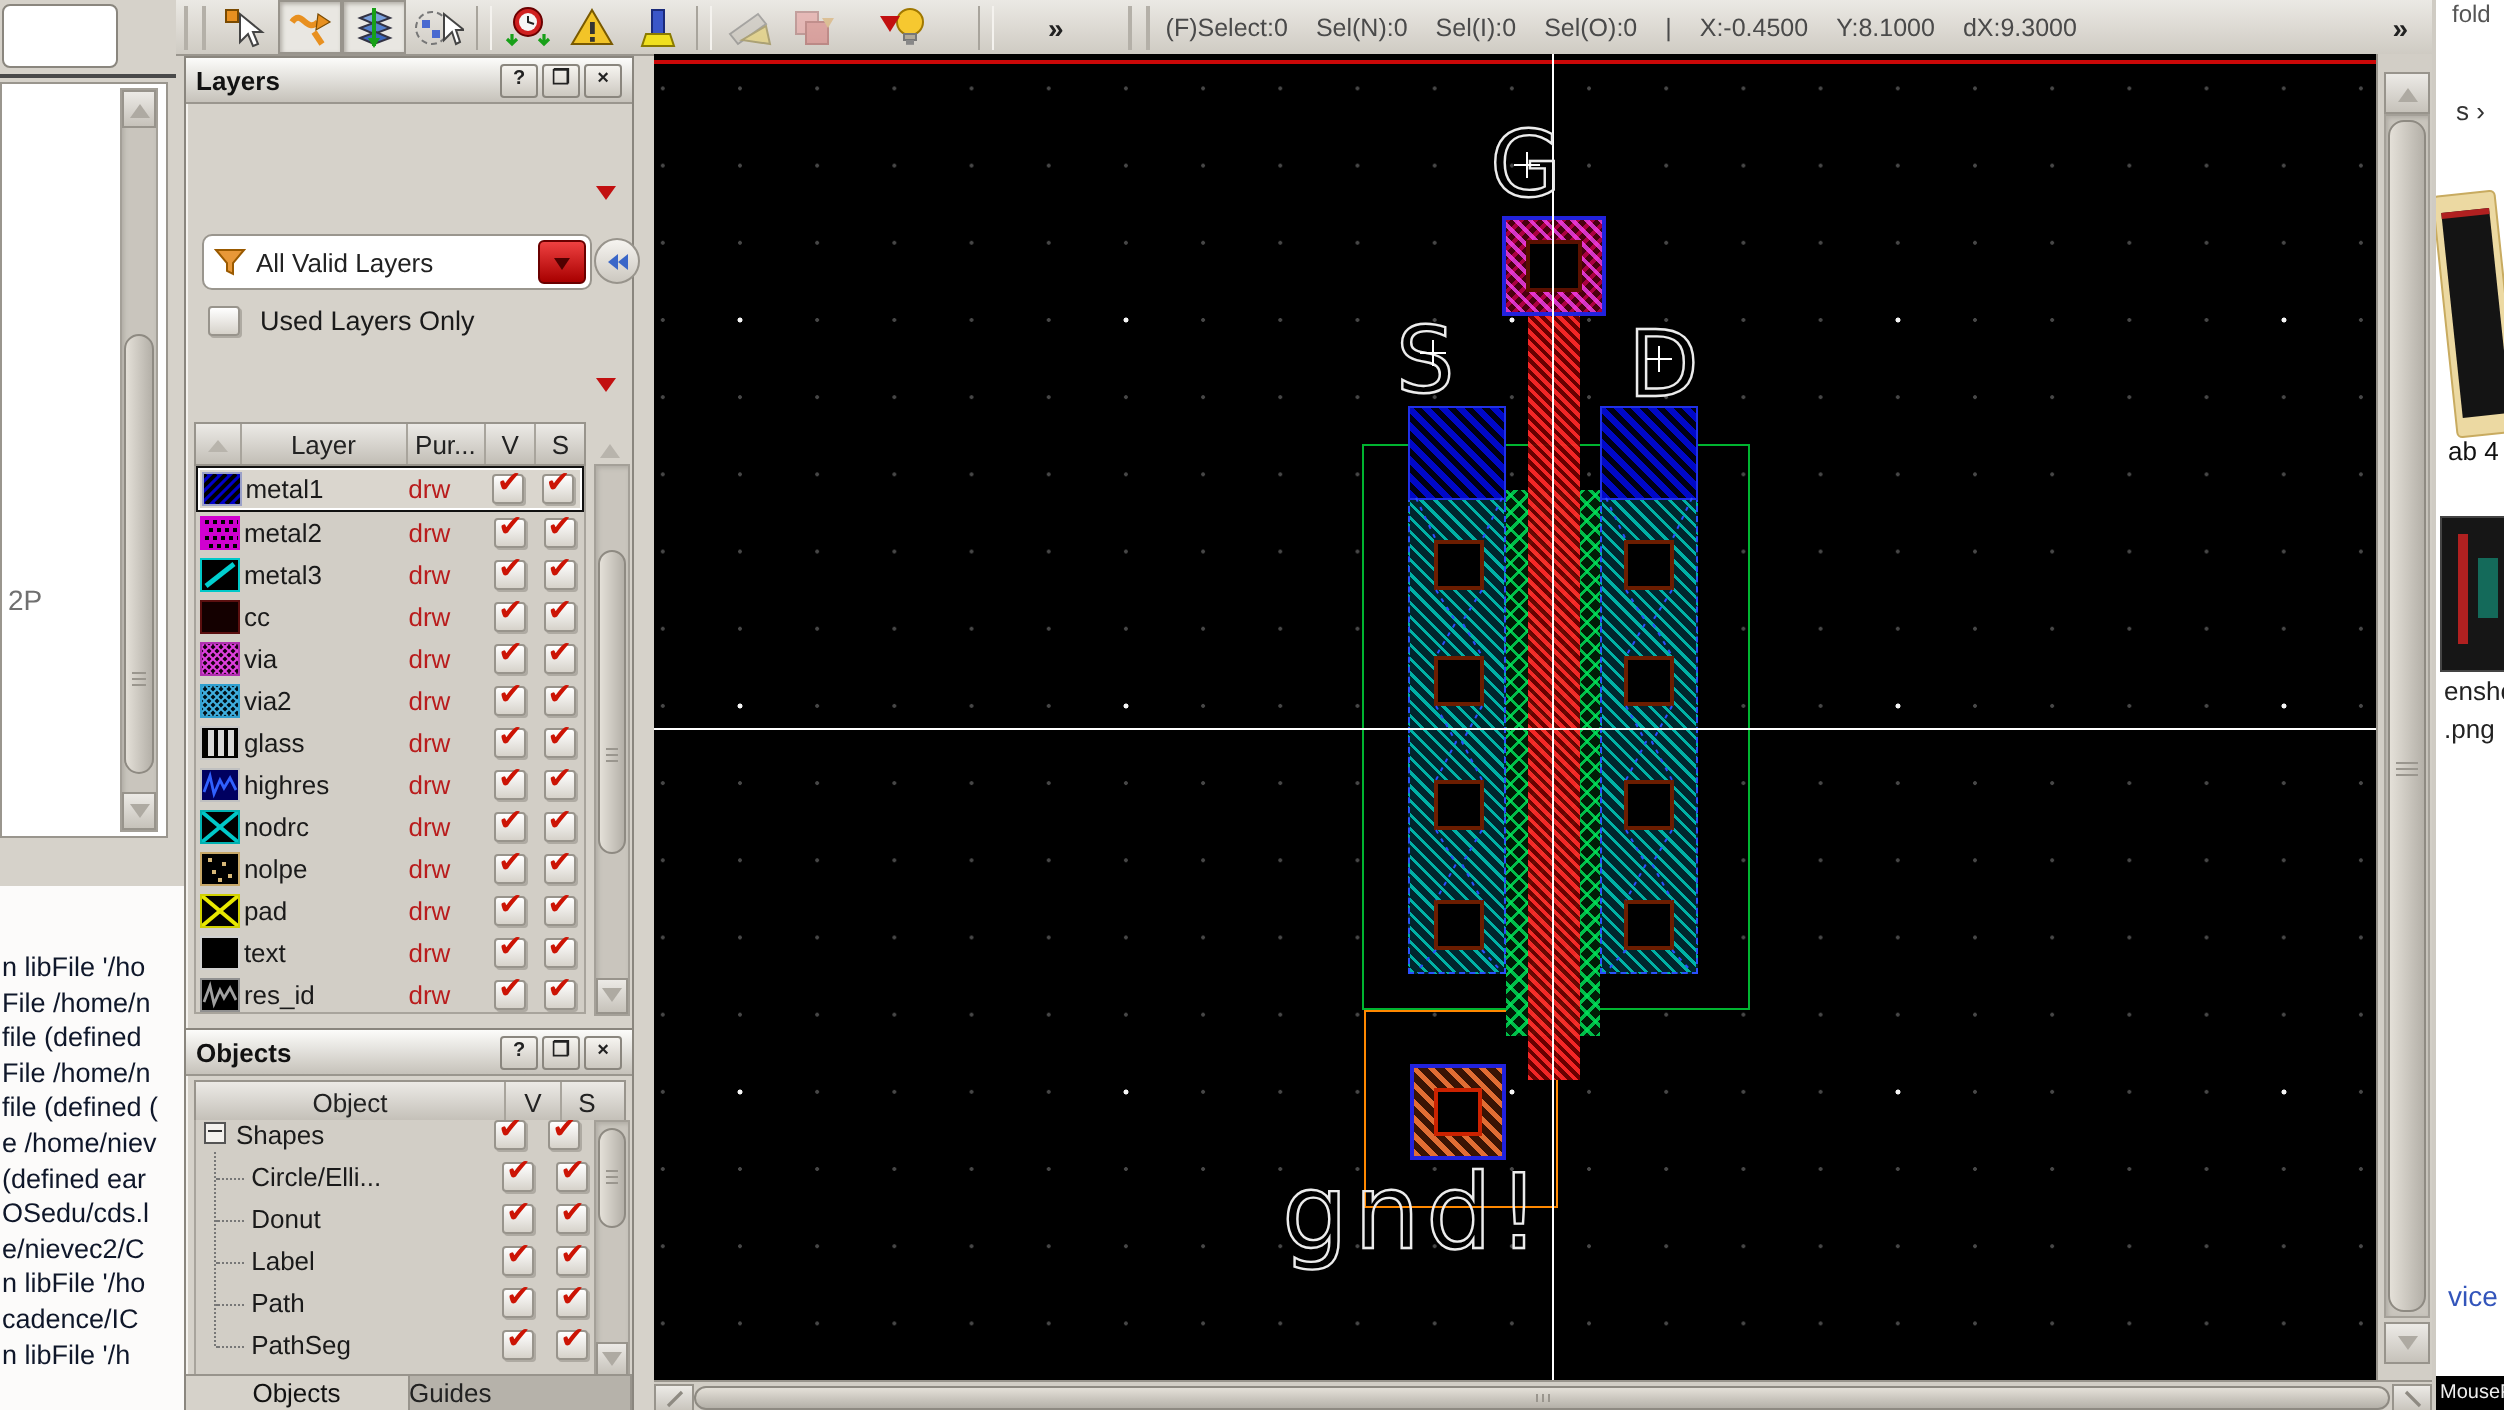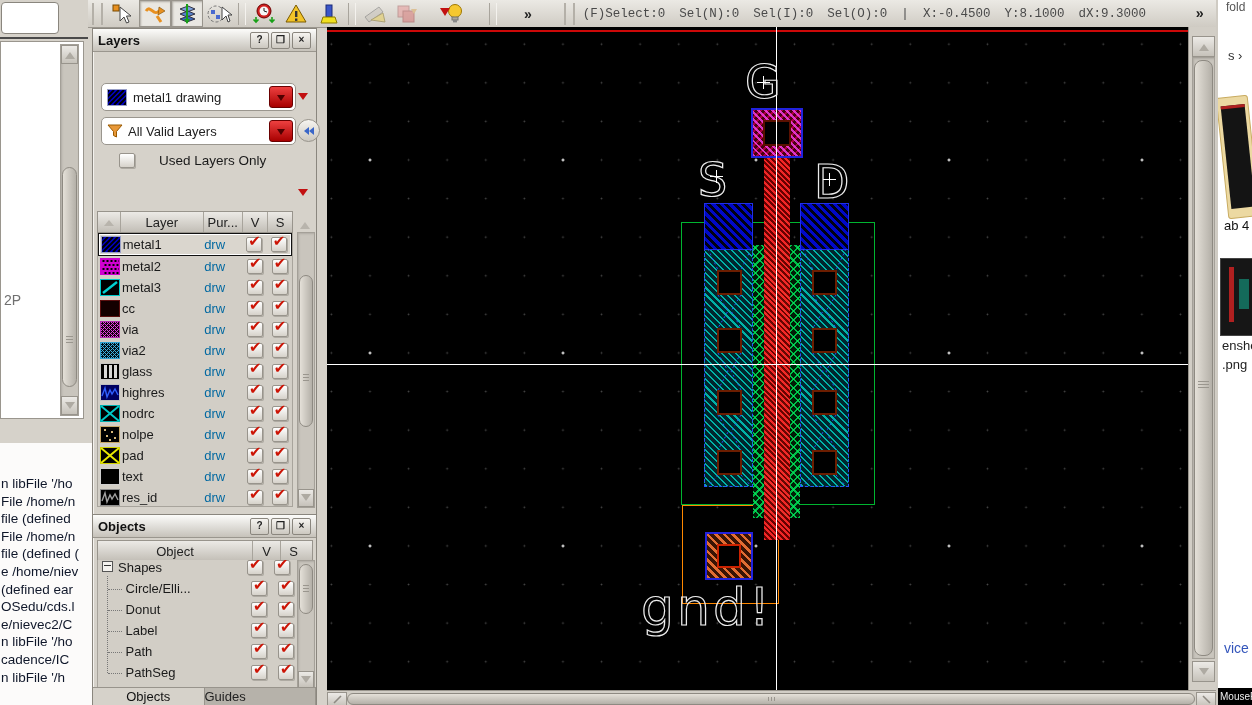--- a/index.html
+++ b/index.html
@@ -21,21 +21,21 @@
   .redbtn i{width:0;height:0;border:4px solid transparent;border-top:6px solid #500000;margin-top:5px}
   .outtri{position:absolute;width:0;height:0;border:5px solid transparent;border-top:7px solid #c21010}
   .cb{position:relative;width:14px;height:13px;background:linear-gradient(#ffffff,#d6d2ca);
       border:1px solid #98948c;border-radius:2px;box-shadow:1px 1px 0 #aeaaa2;display:inline-block;flex:none}
   .cb b{position:absolute;left:1px;top:-6px;color:#cc1405;font-size:15px;font-weight:bold;
         font-family:"DejaVu Sans",sans-serif}
   .swatch{display:inline-block;width:18px;height:15px;flex:none}
   .lrow{display:flex;align-items:center;height:21px;font-size:13px}
   .lrow .c-sw{width:24px;display:flex;justify-content:flex-start;padding-left:2px}
   .lrow .c-name{width:90px}
-  .lrow .c-pur{width:42px;color:#0369a1}
+  .lrow .c-pur{width:42px;color:#b91c1c}
   .lrow .c-v,.lrow .c-s{width:27px;display:flex;justify-content:center}
   .hdr{height:20px;display:flex;align-items:center;background:linear-gradient(#eceae6,#c2beb6);
        border:1px solid #98948c;font-size:13px;color:#222}
   .hdr span{border-right:1px solid #a8a49c;height:100%;display:flex;align-items:center;justify-content:center}
   
   .sbtrack{background:#c9c5bd;border:1px solid #a4a098;box-shadow:inset 1px 1px 2px #b0aca4}
   .sbthumb{background:linear-gradient(90deg,#e4e0d8,#b4b0a8);border:1px solid #8e8a82;border-radius:8px;position:absolute}
   .sbthumb.h{background:linear-gradient(#e4e0d8,#b4b0a8)}
   .grip{position:absolute;left:3px;right:3px;height:8px;background:repeating-linear-gradient(#9a968e 0 1px,transparent 1px 3px)}
   .grip.h{left:auto;top:3px;bottom:3px;height:auto;width:8px;background:repeating-linear-gradient(90deg,#9a968e 0 1px,transparent 1px 3px)}
@@ -44,21 +44,21 @@
   .tri{width:0;height:0;border:5px solid transparent}
   .tri.up{border-bottom:7px solid #aeaaa2;margin-top:-4px}
   .tri.dn{border-top:7px solid #aeaaa2;margin-bottom:-4px}
   
   .tool{width:30px;height:25px;display:flex;align-items:center;justify-content:center;border:1px solid transparent}
   .tool.pressed{background:#e9e7e2;border:1px solid #98948c;box-shadow:inset 1px 1px 2px #b0aca4}
   .tsep{width:6px;height:22px;border-left:1px solid #a8a49c;border-right:1px solid #f4f2ee;margin:0 3px}
   .tgrip{width:7px;height:22px;border-left:2px solid #b4b0a8;border-right:2px solid #b4b0a8;margin:0 4px}
   .ovf{font-weight:bold;font-size:14px;color:#222;padding:0 6px}
   
-  .stat{font-family:Liberation Mono, monospace;font-size:12.5px;color:#4a4a4a;white-space:nowrap}
+  .stat{font-family:Liberation Sans, sans-serif;font-size:12.5px;color:#4a4a4a;white-space:nowrap}
   
   #canvas{left:327px;top:27px;width:861px;height:663px;background:#000;overflow:hidden}
   .dotgrid{position:absolute;inset:0;
      background-image:
        radial-gradient(circle, rgba(255,255,255,.95) 1.1px, transparent 1.4px),
        radial-gradient(circle, rgba(255,255,255,.28) 0.8px, transparent 1.1px);
      background-size:193px 193px,38.6px 38.6px;
      background-position:-53.5px 36.5px, 23.7px 36.5px}
   .lab{position:absolute;font-family:"DejaVu Sans",sans-serif;color:transparent;
        -webkit-text-stroke:1.2px #ececec;letter-spacing:3px;font-weight:400;z-index:9}
@@ -219,59 +219,40 @@
 <div class="abs panel" style="left:92px;top:28px;width:223px;height:486px">
   <div class="titlebar">
     <span>Layers</span>
     <span class="tbtns">
       <span class="tbtn">?</span>
       <span class="tbtn">❐</span>
       <span class="tbtn">×</span>
     </span>
   </div>
 
-  <div class="field" style="top:54px">
-    <span class="swatch" id="active-swatch" style="margin:0 6px 0 5px;border:1px solid #9aa0c8">
-        <svg width="18" height="15" style="display:block">
-          <rect width="18" height="15" fill="#0000c8"></rect>
-          <line x1="-14" y1="15" x2="1" y2="0" stroke="#000000" stroke-width="2"></line>
-          <line x1="-9" y1="15" x2="6" y2="0" stroke="#000000" stroke-width="2"></line>
-          <line x1="-4" y1="15" x2="11" y2="0" stroke="#000000" stroke-width="2"></line>
-          <line x1="1" y1="15" x2="16" y2="0" stroke="#000000" stroke-width="2"></line>
-          <line x1="6" y1="15" x2="21" y2="0" stroke="#000000" stroke-width="2"></line>
-          <line x1="11" y1="15" x2="26" y2="0" stroke="#000000" stroke-width="2"></line>
-          <line x1="16" y1="15" x2="31" y2="0" stroke="#000000" stroke-width="2"></line>
-          <line x1="21" y1="15" x2="36" y2="0" stroke="#000000" stroke-width="2"></line>
-        </svg>
-      </span>
-    <span>metal1 drawing</span>
-    <span class="redbtn">
-        <i></i>
-      </span>
-  </div>
   <span class="outtri" style="left:205px;top:64px"></span>
 
   <div class="field" style="top:88px">
     <svg width="16" height="16" style="margin:0 5px">
       <path d="M1 2 L15 2 L9.5 8.5 L9.5 14 L6.5 12.5 L6.5 8.5 Z" fill="#e89838" stroke="#9a5a00"></path>
     </svg>
     <span>All Valid Layers</span>
     <span class="redbtn">
         <i></i>
       </span>
   </div>
   <span style="position:absolute;left:204px;top:90px;width:21px;height:21px;border-radius:50%;
                background:linear-gradient(#f6f4f0,#ccc8c0);border:1px solid #98948c;display:flex;align-items:center;justify-content:center">
     <svg width="12" height="10">
       <path d="M6 1 L1 5 L6 9 Z" fill="#3a66c8"></path>
         <path d="M11 1 L6 5 L11 9 Z" fill="#3a66c8"></path>
     </svg>
     </span>
 
-  <div class="abs" style="left:26px;top:124px;display:flex;gap:24px">
+  <div class="abs" style="left:11px;top:124px;display:flex;gap:10px">
     <span class="cb"></span>
     <span style="font-size:13.5px">Used Layers Only</span>
   </div>
 
   <span class="outtri" style="left:205px;top:160px"></span>
 
   <div class="abs" style="left:4px;top:182px;width:196px;height:295px">
     <div class="hdr">
       <span style="width:24px">
           <i class="tri" style="border-bottom:6px solid #b8b4ac;margin-top:-3px"></i>

